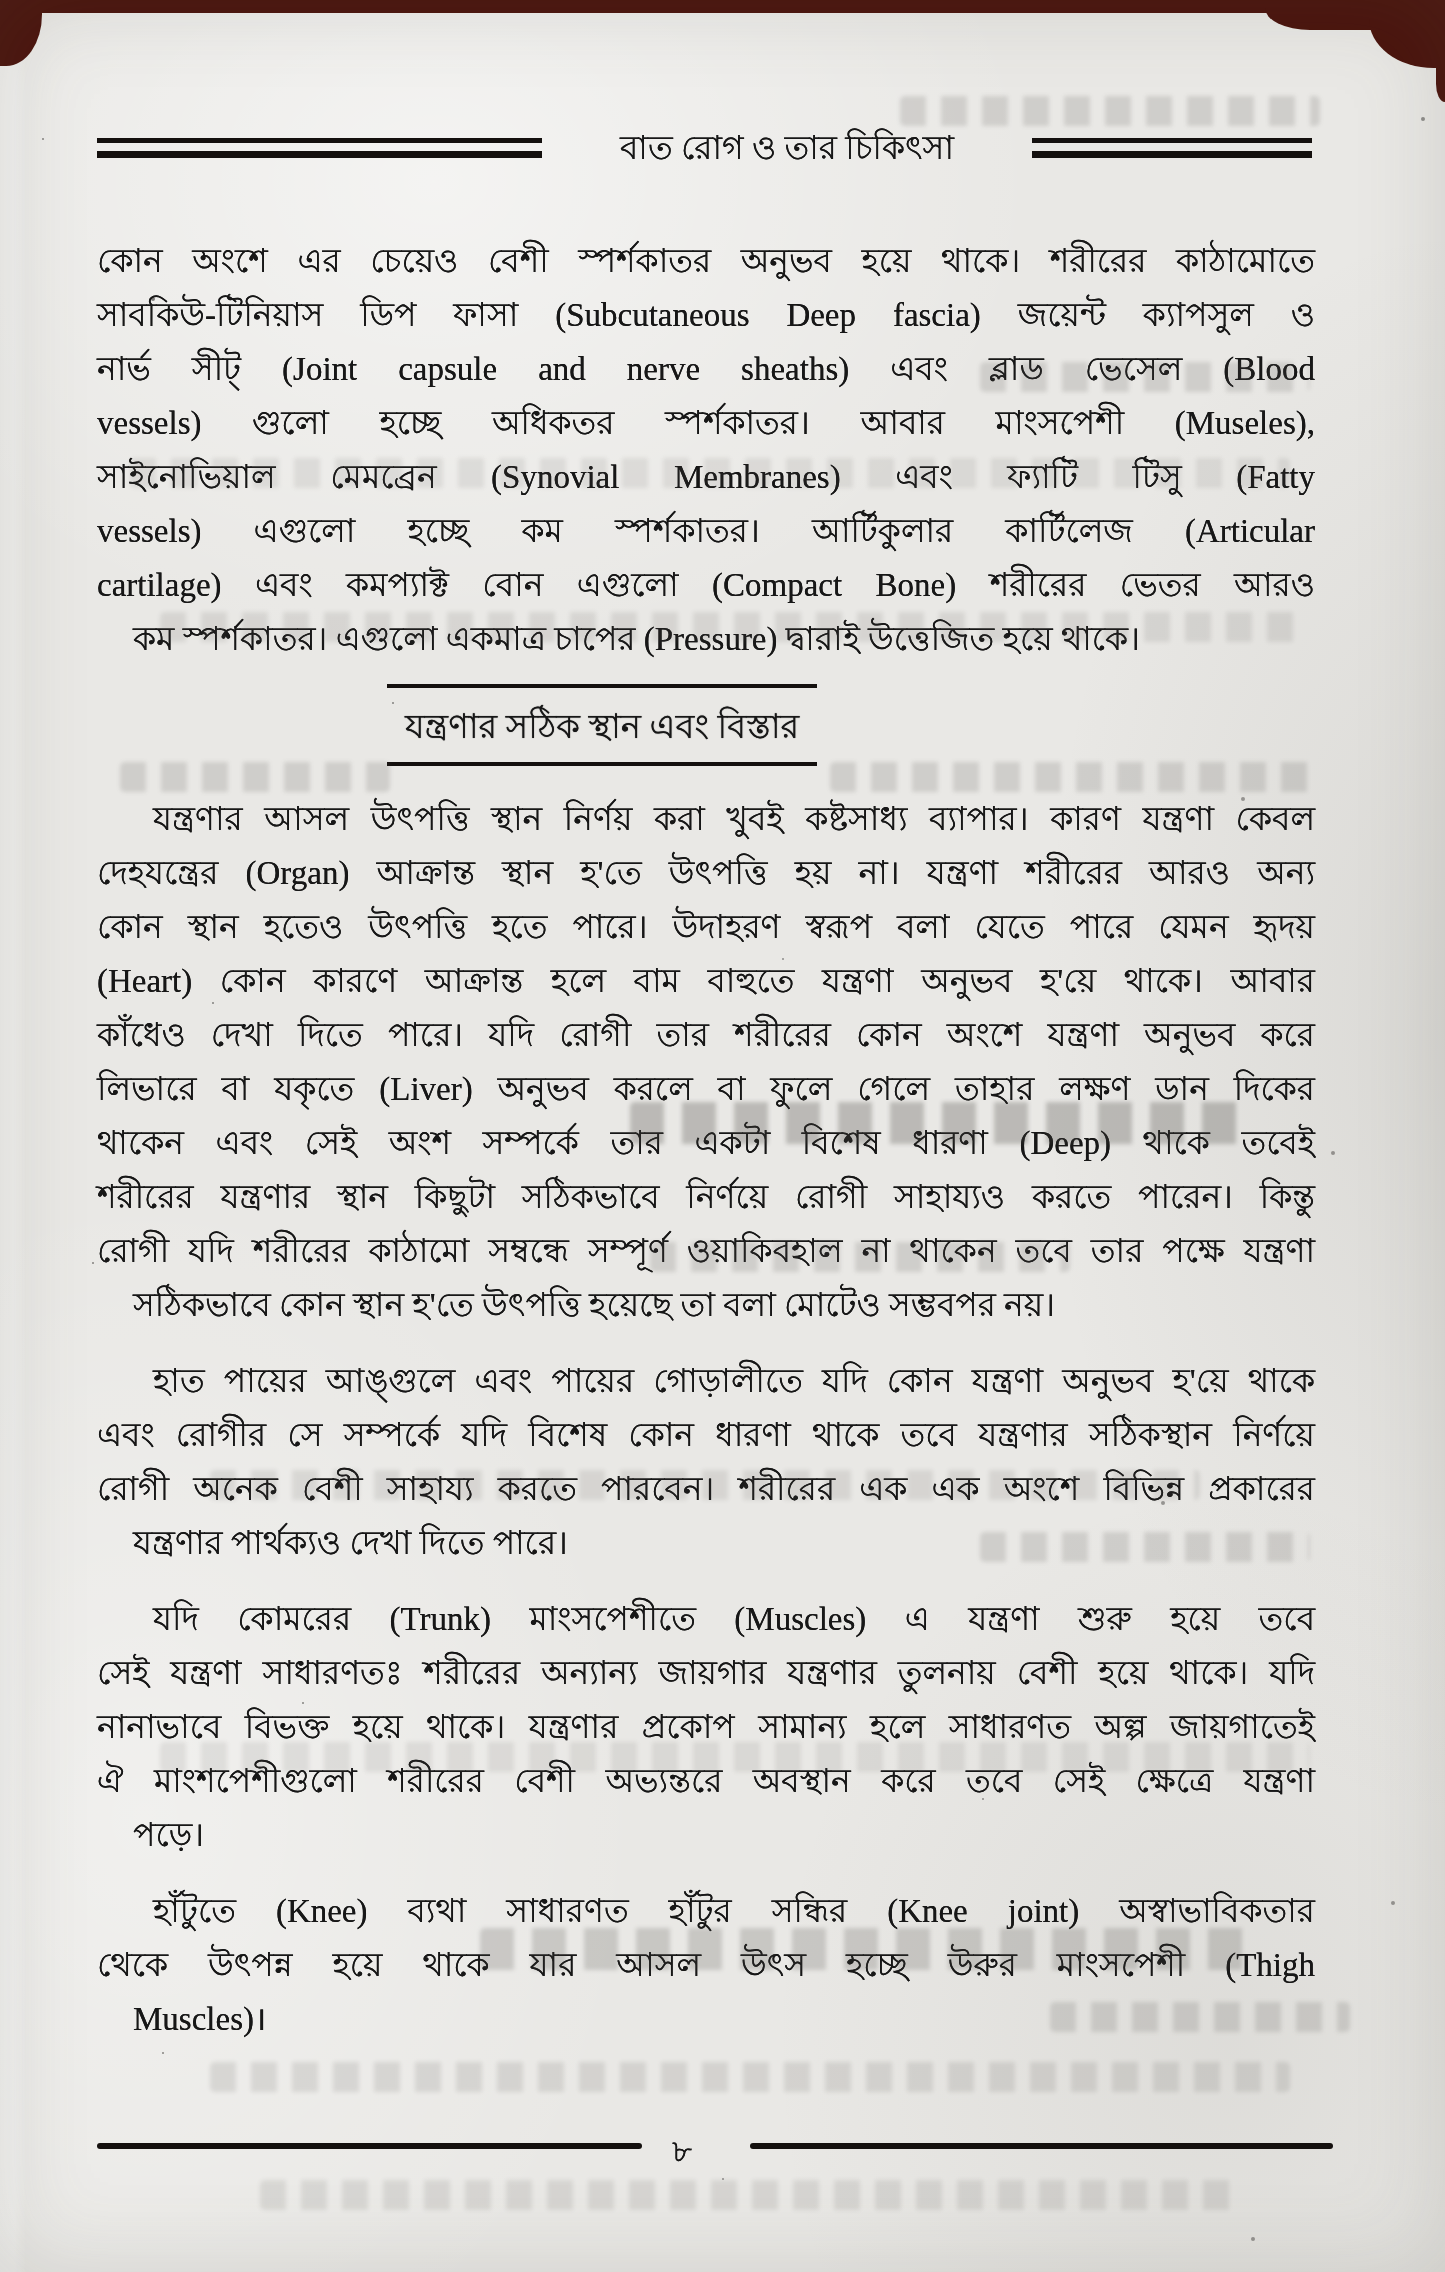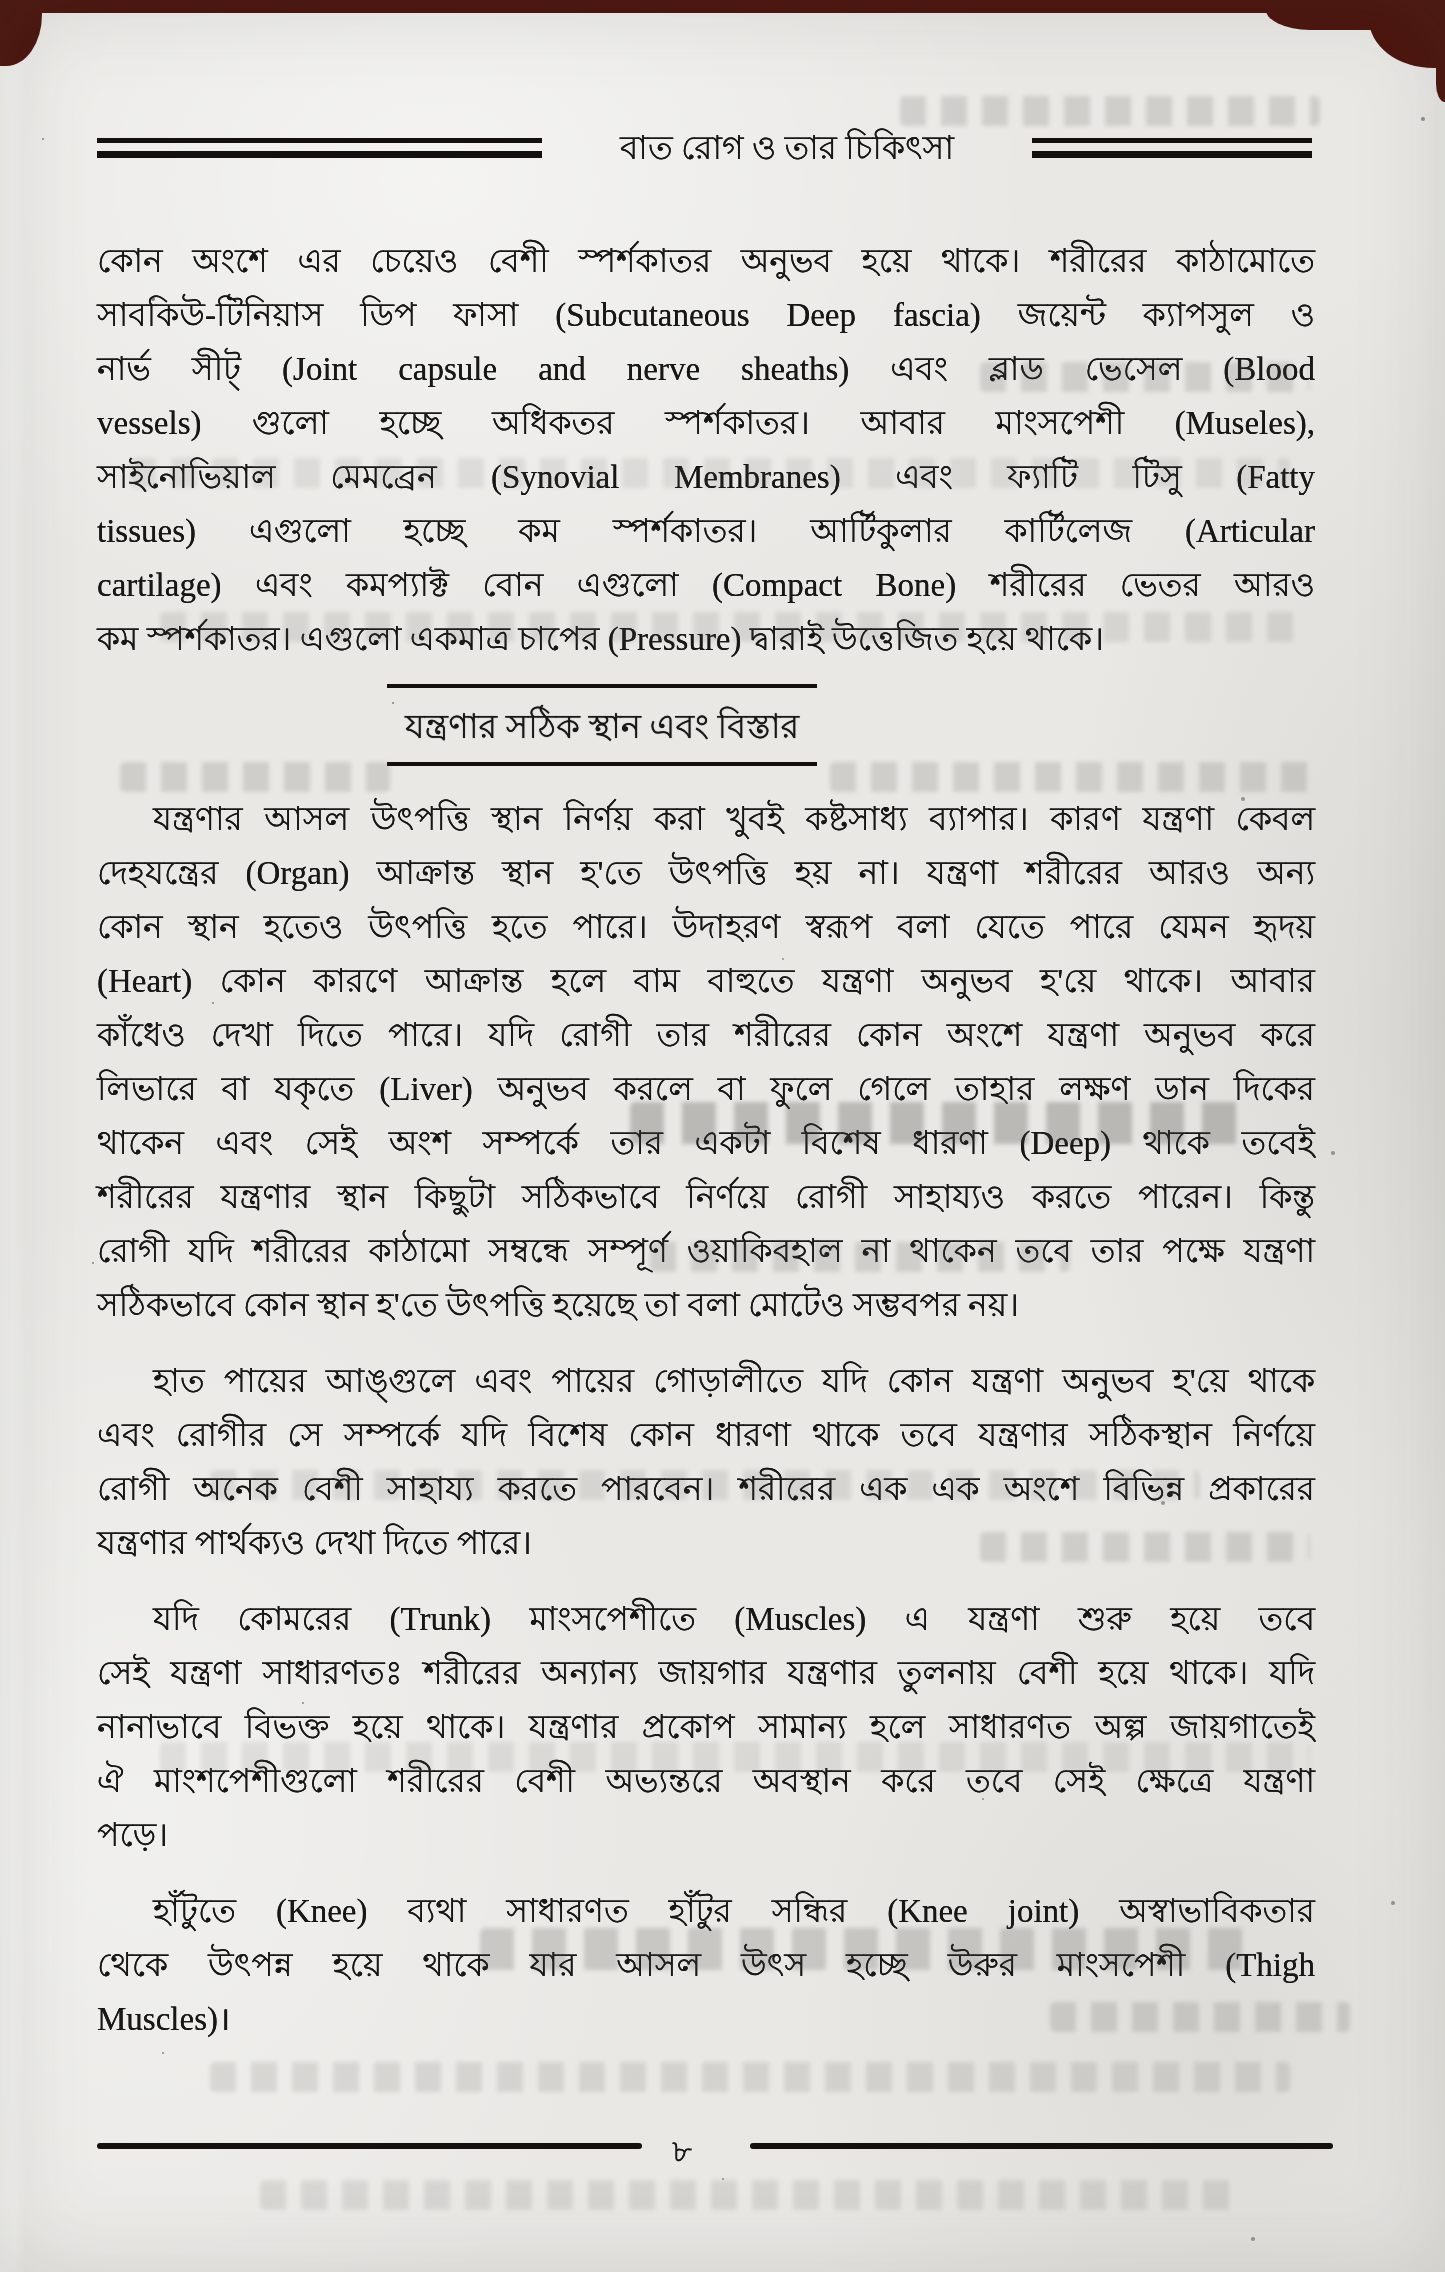--- a/index.html
+++ b/index.html
@@ -51,21 +51,21 @@
     font-size:33px;line-height:40px;text-shadow:0 0 .6px currentColor;
   }
 
   
   .column{position:absolute;left:97px;top:234px;width:1218px;}
   .line{
     font-size:33px;line-height:54px;
     text-align:justify;text-align-last:justify;
     text-shadow:0 0 .5px currentColor;
   }
-  .line.last{text-align-last:left;}
+  .line.last{text-align-last:left;margin-left:36px;}
   .para{margin:0;}
   .para + .para{margin-top:22px;}
   .para.indent .line:first-child{text-indent:56px;}
   .heading-box{
     display:inline-block;margin:18px 0 0 290px;padding:16px 18px 12px;
     border-top:4px solid #14100e;border-bottom:4px solid #14100e;
     font-size:34px;line-height:46px;white-space:nowrap;
     text-shadow:0 0 .8px currentColor;
   }
   .heading-box + .para{margin-top:26px;}
@@ -126,21 +126,21 @@
     <div class="header-title">বাত রোগ ও তার চিকিৎসা</div>
     <div class="dbl-rule right"></div>
   </div>
 
   <div class="column" id="content-col"><div class="para">
         <div class="line">কোন অংশে এর চেয়েও বেশী স্পর্শকাতর অনুভব হয়ে থাকে। শরীরের কাঠামোতে</div>
         <div class="line">সাবকিউ-টিনিয়াস ডিপ ফাসা (Subcutaneous Deep fascia) জয়েন্ট ক্যাপসুল ও</div>
         <div class="line">নার্ভ সীট্ (Joint capsule and nerve sheaths) এবং ব্লাড ভেসেল (Blood</div>
         <div class="line">vessels) গুলো হচ্ছে অধিকতর স্পর্শকাতর। আবার মাংসপেশী (Museles),</div>
         <div class="line">সাইনোভিয়াল মেমব্রেন (Synovial Membranes) এবং ফ্যাটি টিসু (Fatty</div>
-        <div class="line">tissues) এগুলো হচ্ছে কম স্পর্শকাতর। আর্টিকুলার কার্টিলেজ (Articular</div>
+        <div class="line">vessels) এগুলো হচ্ছে কম স্পর্শকাতর। আর্টিকুলার কার্টিলেজ (Articular</div>
         <div class="line">cartilage) এবং কমপ্যাক্ট বোন এগুলো (Compact Bone) শরীরের ভেতর আরও</div>
         <div class="line last">কম স্পর্শকাতর। এগুলো একমাত্র চাপের (Pressure) দ্বারাই উত্তেজিত হয়ে থাকে।</div>
       </div><div class="heading-box">যন্ত্রণার সঠিক স্থান এবং বিস্তার</div><div class="para indent">
         <div class="line">যন্ত্রণার আসল উৎপত্তি স্থান নির্ণয় করা খুবই কষ্টসাধ্য ব্যাপার। কারণ যন্ত্রণা কেবল</div>
         <div class="line">দেহযন্ত্রের (Organ) আক্রান্ত স্থান হ'তে উৎপত্তি হয় না। যন্ত্রণা শরীরের আরও অন্য</div>
         <div class="line">কোন স্থান হতেও উৎপত্তি হতে পারে। উদাহরণ স্বরূপ বলা যেতে পারে যেমন হৃদয়</div>
         <div class="line">(Heart) কোন কারণে আক্রান্ত হলে বাম বাহুতে যন্ত্রণা অনুভব হ'য়ে থাকে। আবার</div>
         <div class="line">কাঁধেও দেখা দিতে পারে। যদি রোগী তার শরীরের কোন অংশে যন্ত্রণা অনুভব করে</div>
         <div class="line">লিভারে বা যকৃতে (Liver) অনুভব করলে বা ফুলে গেলে তাহার লক্ষণ ডান দিকের</div>
         <div class="line">থাকেন এবং সেই অংশ সম্পর্কে তার একটা বিশেষ ধারণা (Deep) থাকে তবেই</div>

